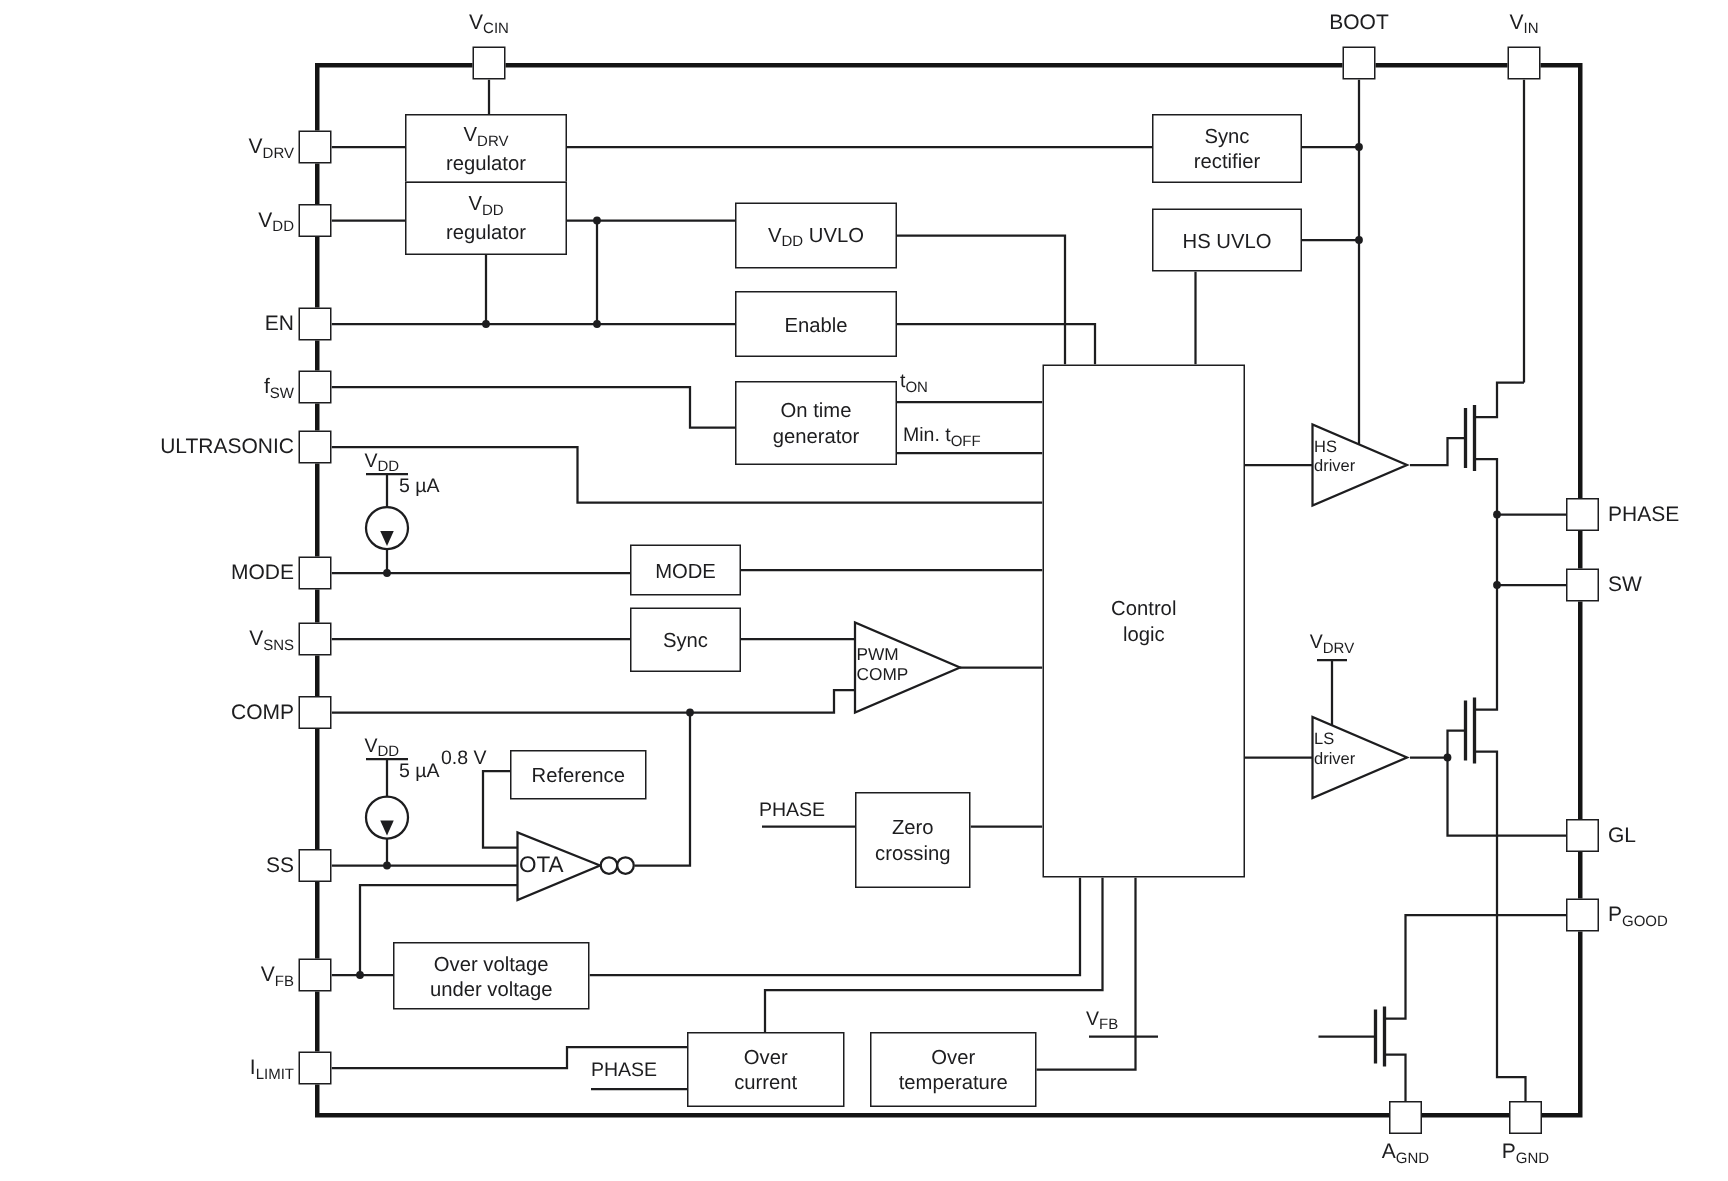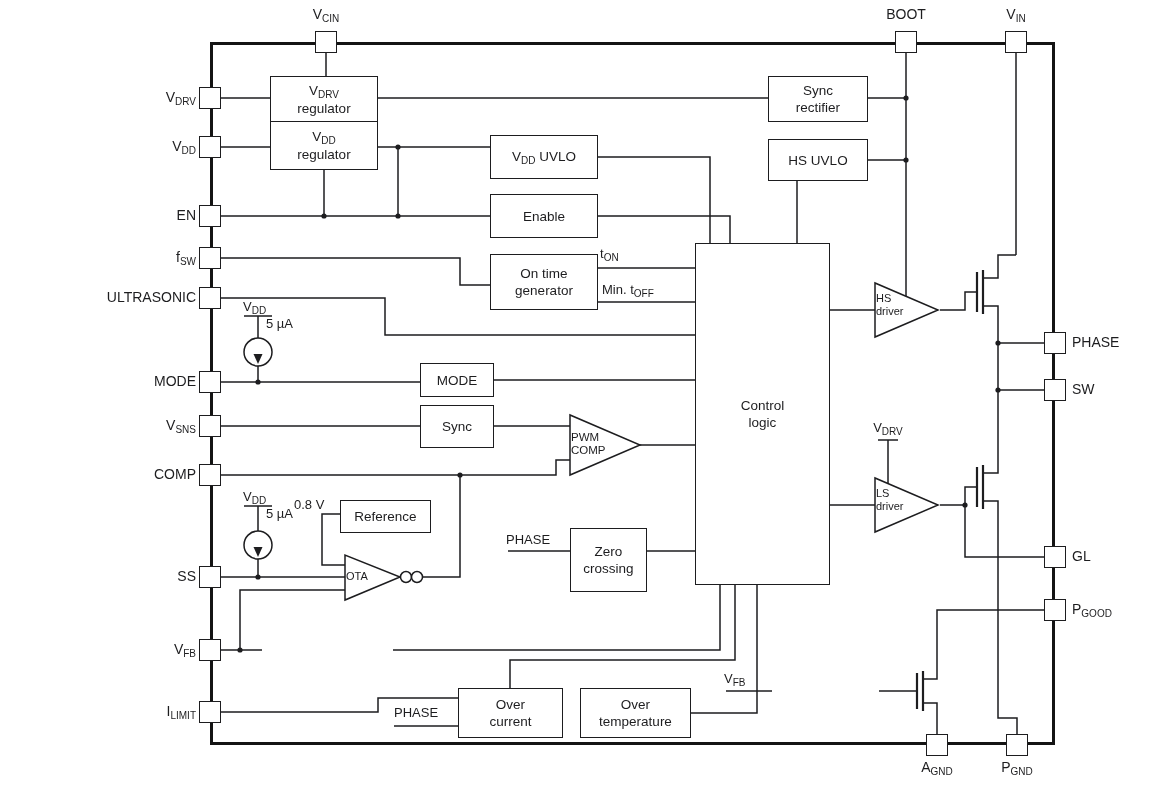--- a/index.html
+++ b/index.html
@@ -157,20 +157,24 @@
   <div class="box" style="left:420px;top:405px;width:74px;height:43px">
     <span>Sync</span>
   </div>
   <div class="box" style="left:340px;top:500px;width:91px;height:33px">
     <span>Reference</span>
   </div>
   <div class="box" style="left:570px;top:528px;width:77px;height:64px">
     <span>Zero</span>
     <span>crossing</span>
   </div>
+  <div class="box" style="left:262px;top:628px;width:131px;height:45px">
+    <span>Over voltage</span>
+    <span>under voltage</span>
+  </div>
   <div class="box" style="left:458px;top:688px;width:105px;height:50px">
     <span>Over</span>
     <span>current</span>
   </div>
   <div class="box" style="left:580px;top:688px;width:111px;height:50px">
     <span>Over</span>
     <span>temperature</span>
   </div>
 
   <div class="tri" style="left:876px;top:292px;width:42px">
@@ -178,21 +182,21 @@
     <div>driver</div>
   </div>
   <div class="tri" style="left:876px;top:487px;width:42px">
     <div>LS</div>
     <div>driver</div>
   </div>
   <div class="tri" style="left:571px;top:431px;width:48px;font-size:11.5px">
     <div>PWM</div>
     <div>COMP</div>
   </div>
-  <div class="tri" style="left:346px;top:570px;width:32px;font-size:11px">
+  <div class="tri" style="left:346px;top:570px;width:32px;font-size:15px">
     <div>OTA</div>
   </div>
 
   <div class="pin" style="left:315px;top:31px"></div>
   <div class="pin" style="left:895px;top:31px"></div>
   <div class="pin" style="left:1005px;top:31px"></div>
   <div class="pin" style="left:199px;top:87px"></div>
   <div class="pin" style="left:199px;top:136px"></div>
   <div class="pin" style="left:199px;top:205px"></div>
   <div class="pin" style="left:199px;top:247px"></div>

